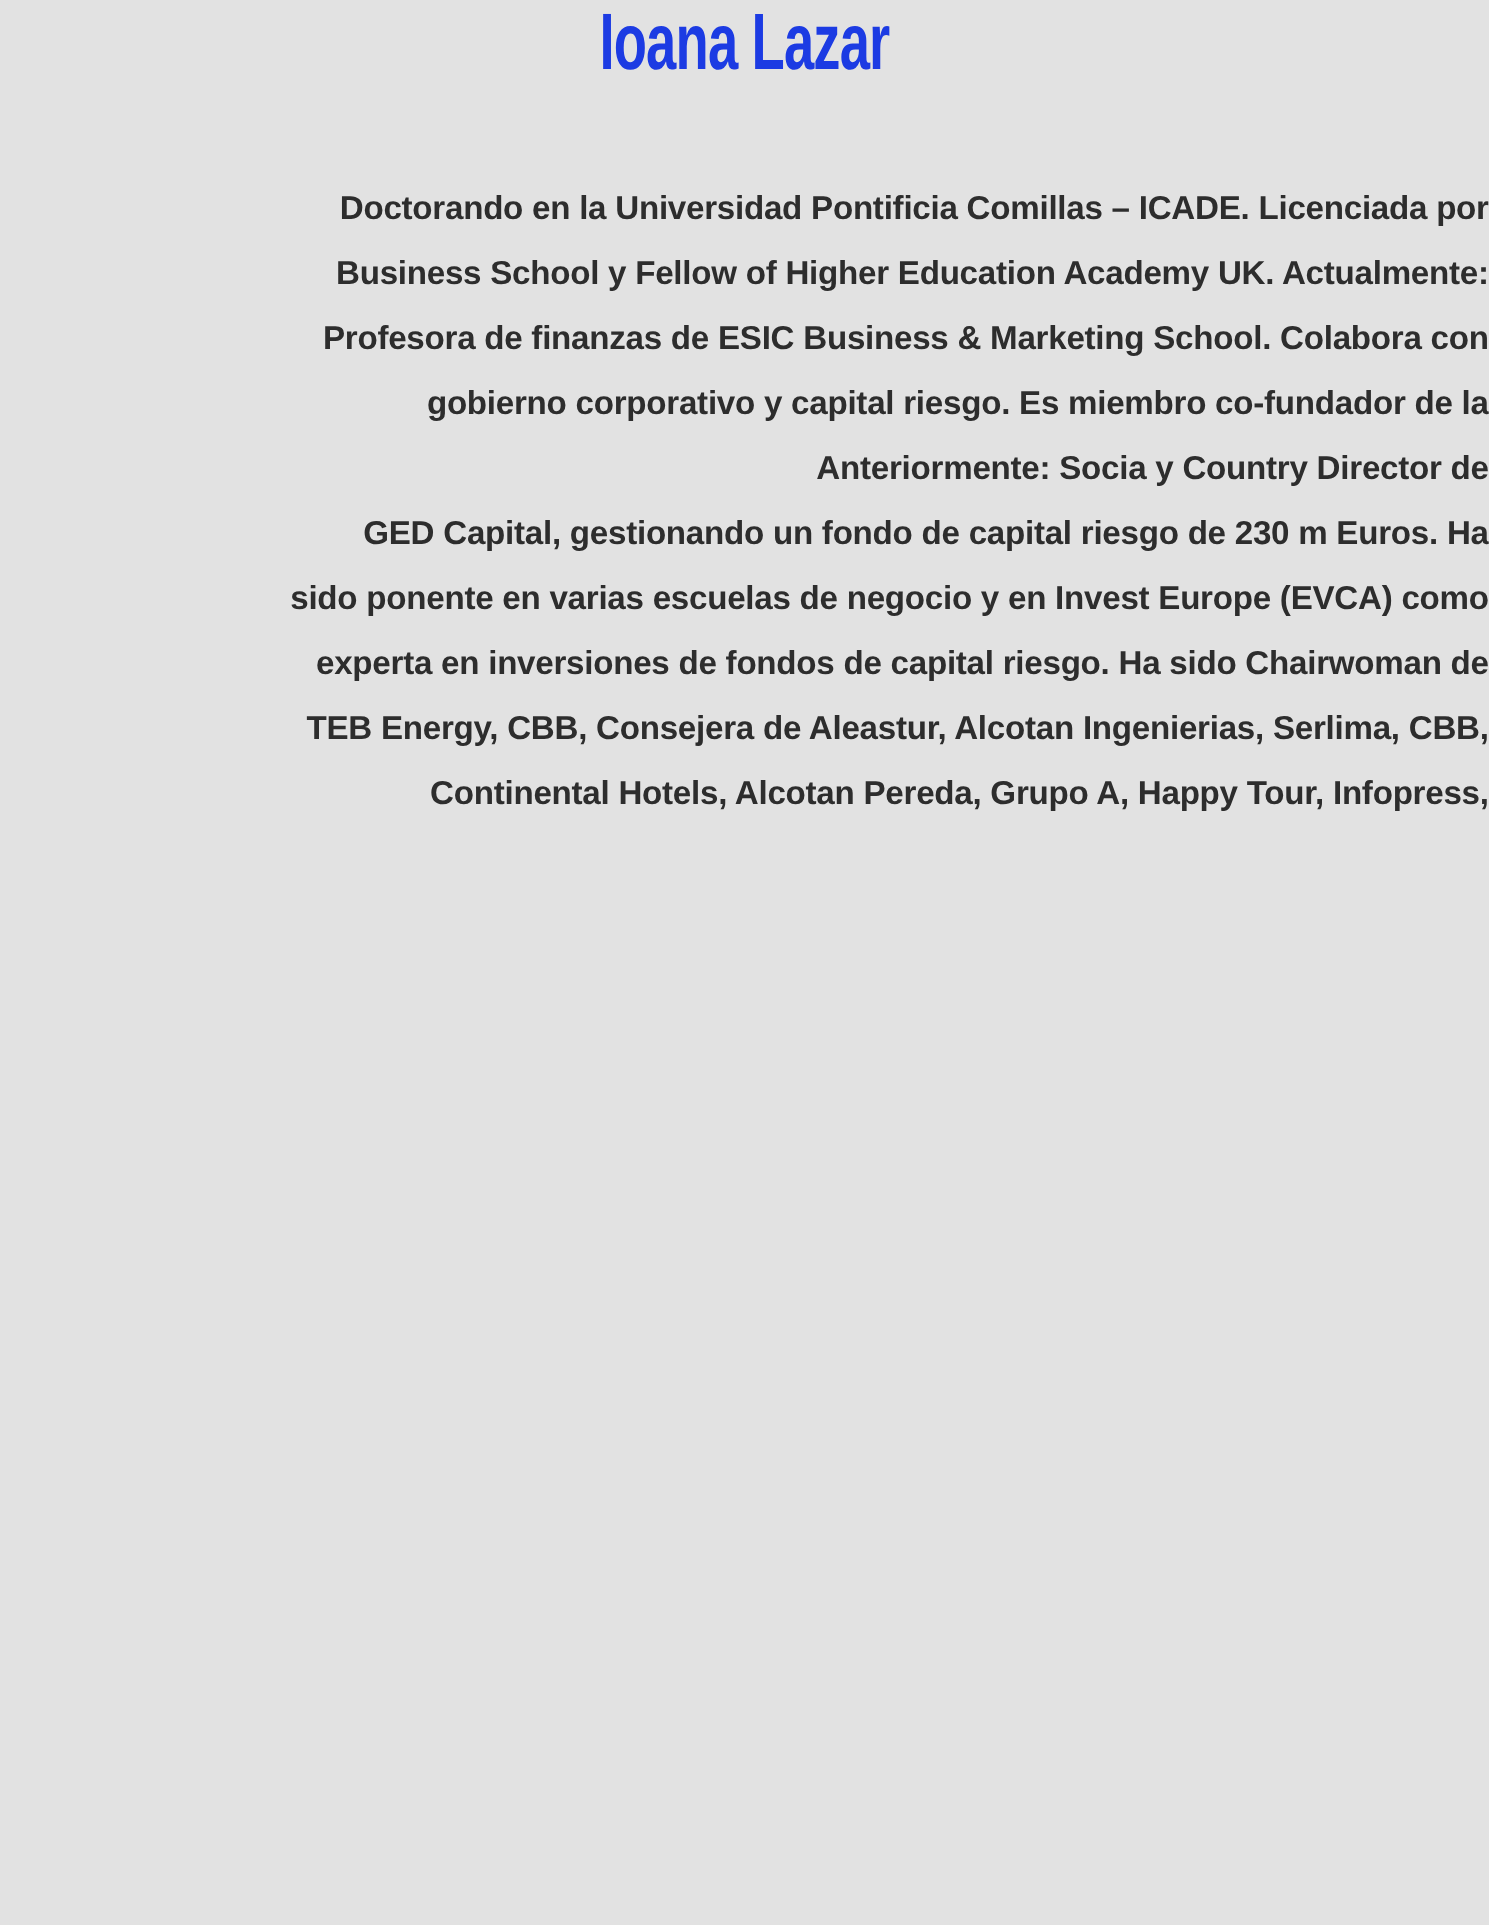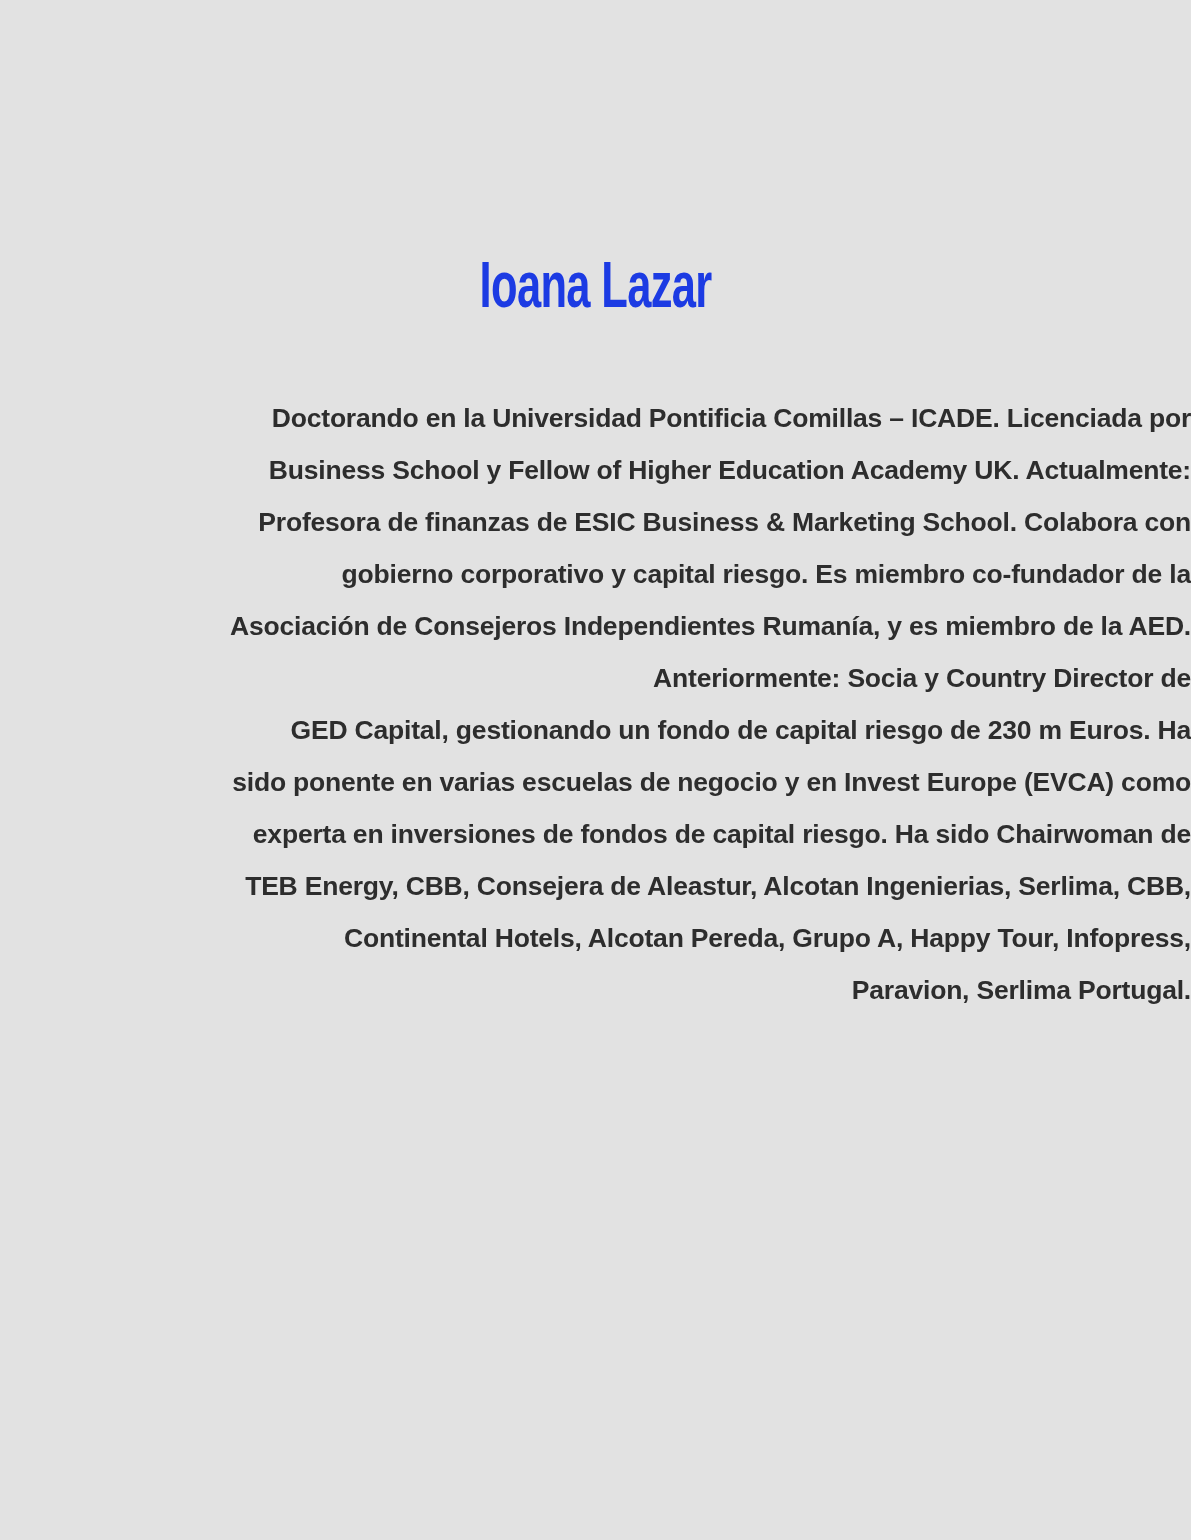--- a/index.html
+++ b/index.html
@@ -13,21 +13,20 @@
     overflow: hidden;
     font-family: "Liberation Sans", sans-serif;
   }
   .page {
     width: 1191px;
     height: 1540px;
     background: #e2e2e2;
   }
   h1.page-title {
     margin: 0;
-    padding-top: 252px;
     text-align: center;
     font-size: 64px;
     line-height: 66px;
     font-weight: 700;
     color: #1c3be3;
     font-family: "Liberation Sans", sans-serif;
     white-space: nowrap;
   }
   h1.page-title .title-inner {
     display: inline-block;
@@ -56,23 +55,21 @@
 
   <h1 class="page-title">
     <span class="title-inner">Ioana Lazar</span>
   </h1>
 
   <div class="bio">
     <div class="bio-line">Doctorando en la Universidad Pontificia Comillas – ICADE. Licenciada por</div>
     <div class="bio-line">Business School y Fellow of Higher Education Academy UK. Actualmente:</div>
     <div class="bio-line">Profesora de finanzas de ESIC Business &amp; Marketing School. Colabora con</div>
     <div class="bio-line">gobierno corporativo y capital riesgo. Es miembro co-fundador de la</div>
-    <div class="bio-line">Asociación de Consejeros Independientes Rumanía, y es miembro de la AED.</div>
     <div class="bio-line">Anteriormente: Socia y Country Director de</div>
     <div class="bio-line">GED Capital, gestionando un fondo de capital riesgo de 230 m Euros. Ha</div>
     <div class="bio-line">sido ponente en varias escuelas de negocio y en Invest Europe (EVCA) como</div>
     <div class="bio-line">experta en inversiones de fondos de capital riesgo. Ha sido Chairwoman de</div>
     <div class="bio-line">TEB Energy, CBB, Consejera de Aleastur, Alcotan Ingenierias, Serlima, CBB,</div>
     <div class="bio-line">Continental Hotels, Alcotan Pereda, Grupo A, Happy Tour, Infopress,</div>
-    <div class="bio-line">Paravion, Serlima Portugal.</div>
   </div>
 
 </div>
 
 </body></html>

